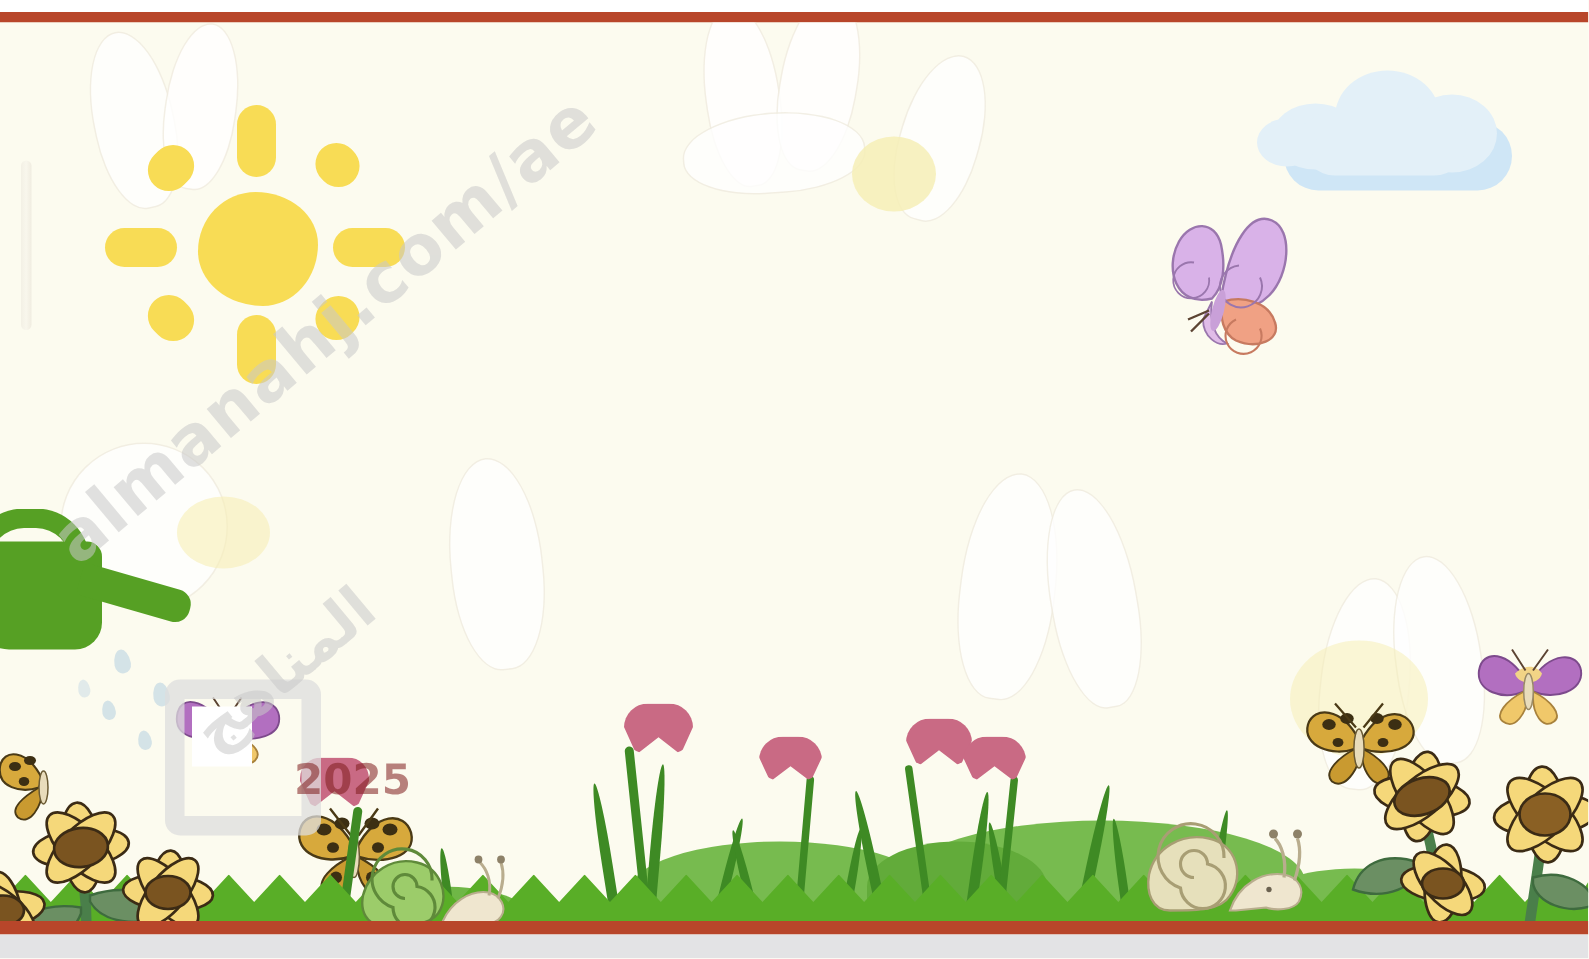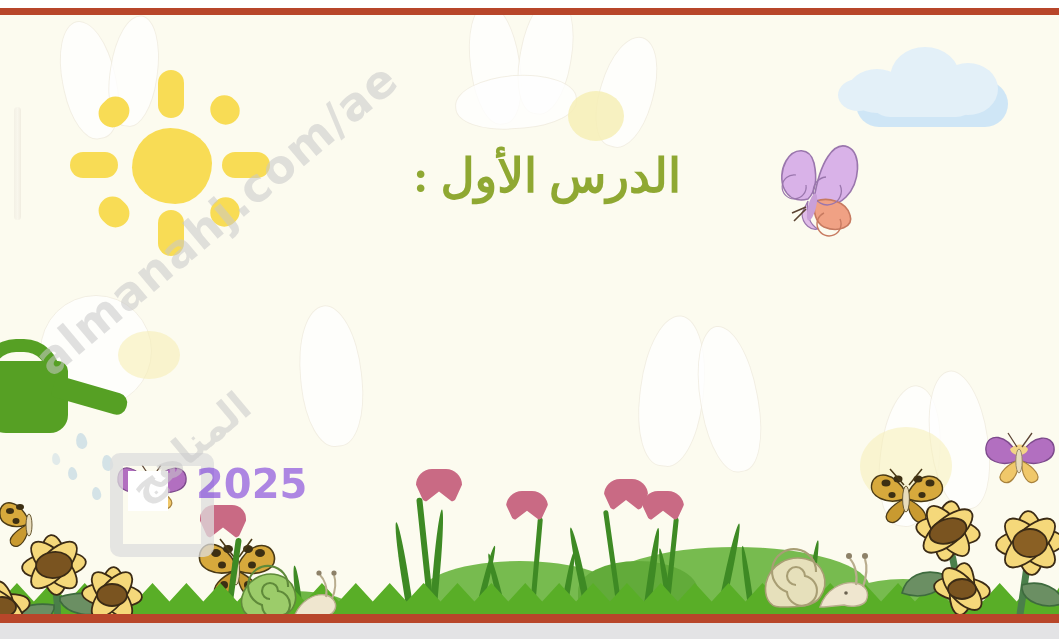--- a/index.html
+++ b/index.html
@@ -78,21 +78,21 @@
   .card{position:absolute;left:172px;top:226px;width:710px;height:231px;background:#ffffff;}
   .q-line1{position:absolute;right:30px;top:20px;width:650px;text-align:center;
      font-size:52px;font-weight:700;color:#566f22;direction:rtl;white-space:nowrap;}
   .q-line2{position:absolute;right:30px;top:110px;width:650px;text-align:center;
      font-size:52px;font-weight:700;color:#566f22;direction:rtl;white-space:nowrap;}
 
   
   .wm{position:absolute;color:#c9c9c9;opacity:.55;font-weight:700;
       font-family:"DejaVu Sans", sans-serif;pointer-events:none;}
   .wm-url{left:24px;top:330px;font-size:46px;transform:rotate(-40deg);transform-origin:left top;letter-spacing:1px;}
-  .wm-year{left:196px;top:446px;font-size:40px;color:#6d28d9;}
+  .wm-year{left:196px;top:488px;font-size:28px;color:#7f1d1d;}
   .wm-ar{left:120px;top:460px;font-size:40px;transform:rotate(-40deg);transform-origin:left top;direction:rtl;}
   .wm-box{position:absolute;left:110px;top:438px;width:78px;height:78px;border:13px solid #dedede;
       border-radius:10px;opacity:.75;}
   .wm-box-in{position:absolute;left:128px;top:456px;width:40px;height:40px;background:#ffffff;}
 </style>
 </head>
 <body>
 
 <div id="stage">
 
@@ -365,21 +365,20 @@
         <circle cx="84" cy="58" r="1.8" fill="#6b6250"></circle>
       </svg>
     </div>
 
     <div class="wm wm-url">almanahj.com/ae</div>
     <div class="wm-box"></div>
     <div class="wm-box-in"></div>
     <div class="wm wm-year">2025</div>
     <div class="wm wm-ar">المناهج</div>
 
-    <div class="lesson-title">الدرس الأول :</div>
 
 
   </div>
 
   <div class="bottom-bar"></div>
   <div class="bottom-strip"></div>
 
 </div>
 
 </body></html>

